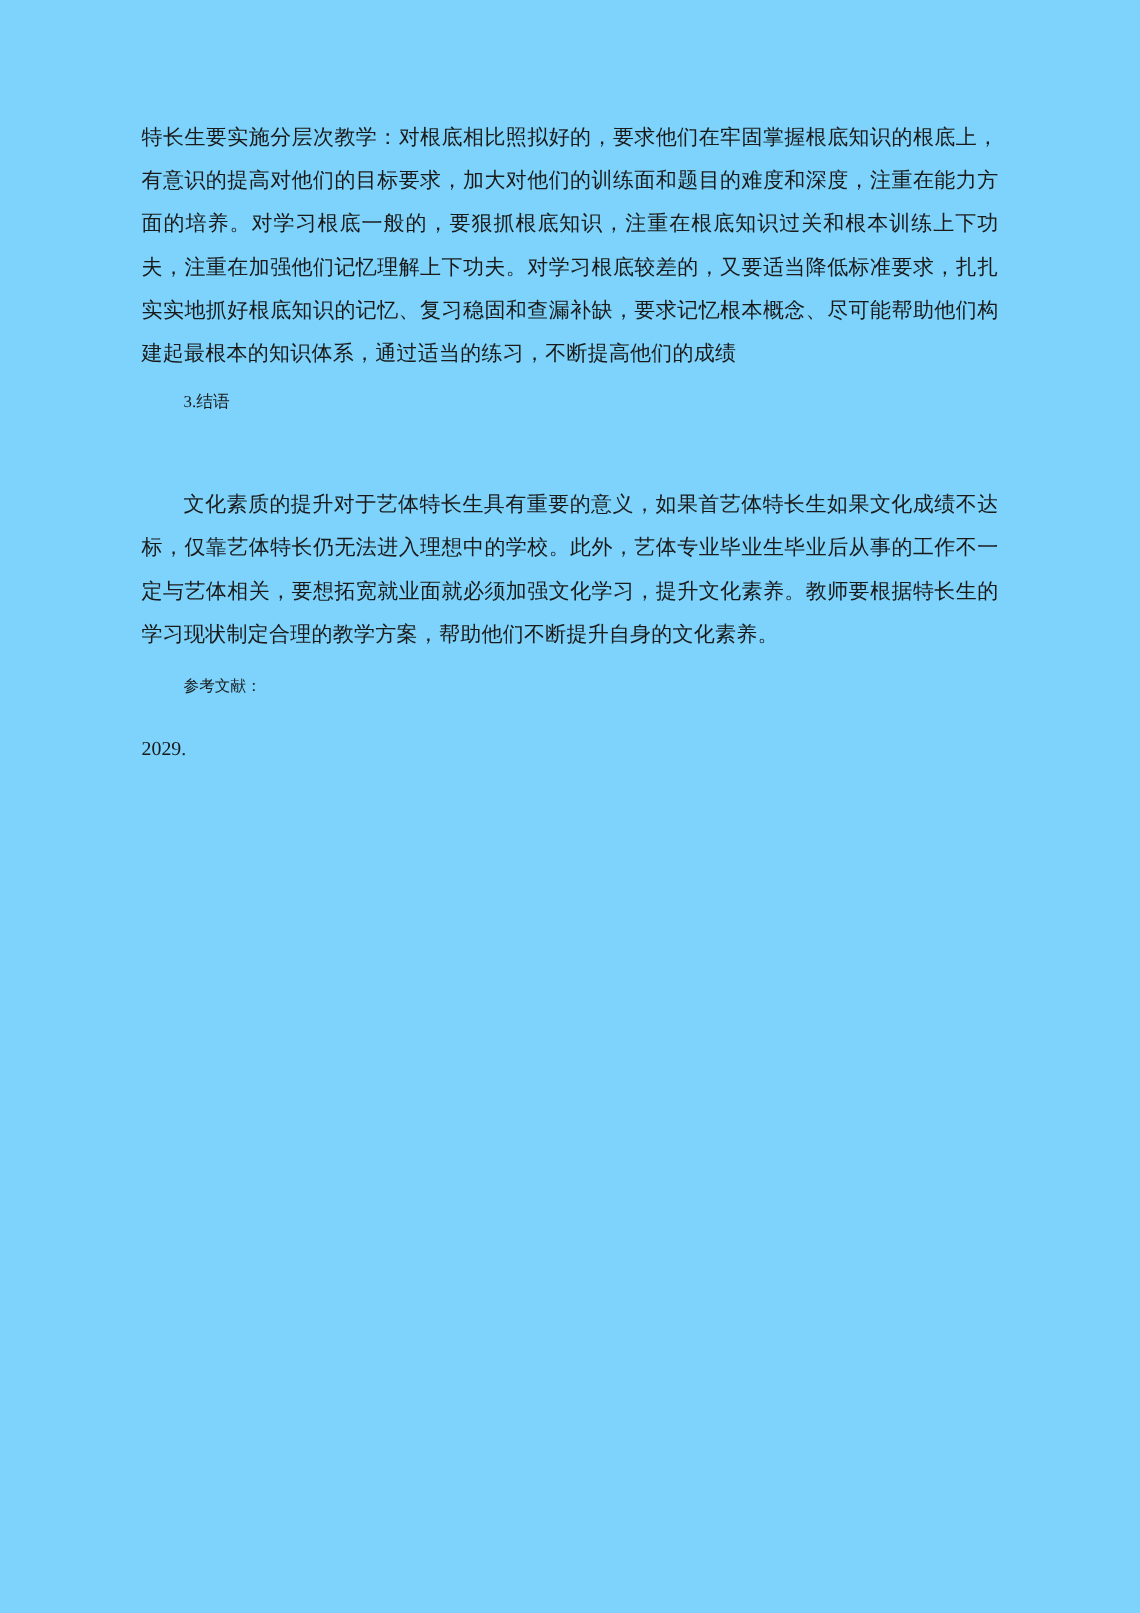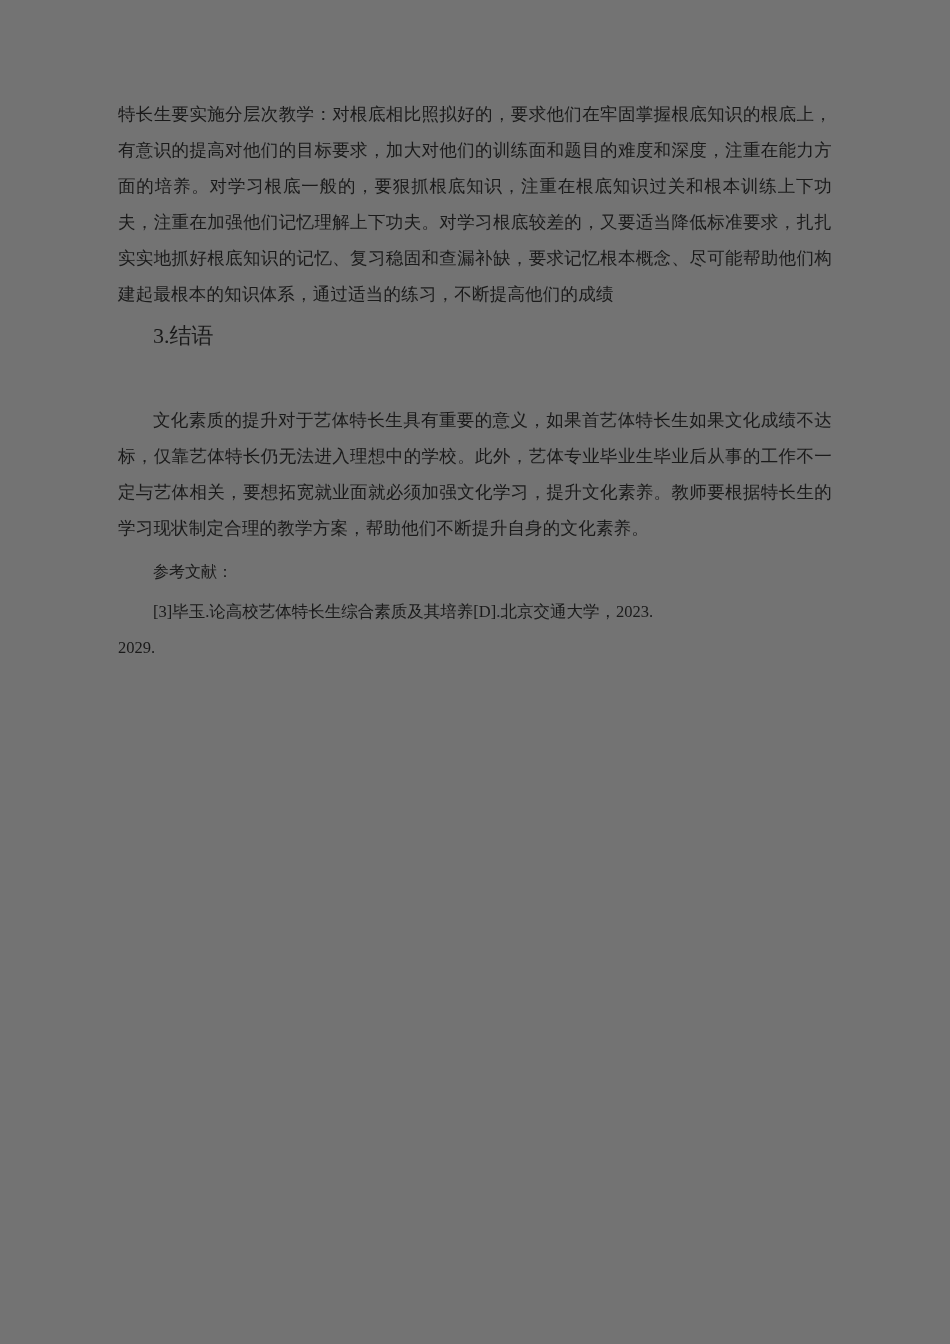--- a/index.html
+++ b/index.html
@@ -12,47 +12,47 @@
     height: 1344px;
     font-family: "Liberation Serif", "DejaVu Serif", serif;
     color: #1a1a1a;
   }
   .page {
     position: relative;
     width: 950px;
     height: 1344px;
     box-sizing: border-box;
     padding: 96px 118px 0 118px;
-    background: #737373;
+    background: #7dd3fc;
   }
   .doc-body {
     width: 714px;
   }
   .para {
     font-size: 17.5px;
     line-height: 36px;
     text-align: justify;
     text-justify: inter-ideograph;
     margin: 0 0 2px 0;
     letter-spacing: 0.2px;
   }
   .para.indent {
     text-indent: 35px;
     margin-top: 48px;
   }
   .heading {
-    font-size: 22px;
+    font-size: 14px;
     line-height: 36px;
     margin: 6px 0 2px 0;
     text-indent: 35px;
   }
   .refs-title {
-    font-size: 16px;
+    font-size: 13px;
     line-height: 36px;
-    margin: 8px 0 4px 0;
+    margin: 8px 0 16px 0;
     text-indent: 35px;
   }
   .ref-item {
     font-size: 16.5px;
     line-height: 36px;
     margin: 0;
     text-indent: 35px;
     text-align: justify;
   }
   .ref-tail {
@@ -69,17 +69,16 @@
   <div class="doc-body">
 
     <p class="para">特长生要实施分层次教学：对根底相比照拟好的，要求他们在牢固掌握根底知识的根底上，有意识的提高对他们的目标要求，加大对他们的训练面和题目的难度和深度，注重在能力方面的培养。对学习根底一般的，要狠抓根底知识，注重在根底知识过关和根本训练上下功夫，注重在加强他们记忆理解上下功夫。对学习根底较差的，又要适当降低标准要求，扎扎实实地抓好根底知识的记忆、复习稳固和查漏补缺，要求记忆根本概念、尽可能帮助他们构建起最根本的知识体系，通过适当的练习，不断提高他们的成绩</p>
 
     <p class="heading">3.结语</p>
 
     <p class="para indent">文化素质的提升对于艺体特长生具有重要的意义，如果首艺体特长生如果文化成绩不达标，仅靠艺体特长仍无法进入理想中的学校。此外，艺体专业毕业生毕业后从事的工作不一定与艺体相关，要想拓宽就业面就必须加强文化学习，提升文化素养。教师要根据特长生的学习现状制定合理的教学方案，帮助他们不断提升自身的文化素养。</p>
 
     <p class="refs-title">参考文献：</p>
 
-    <p class="ref-item">[3]毕玉.论高校艺体特长生综合素质及其培养[D].北京交通大学，2023.</p>
     <p class="ref-tail">2029.</p>
 
   </div>
 </div>
 
 </body></html>

